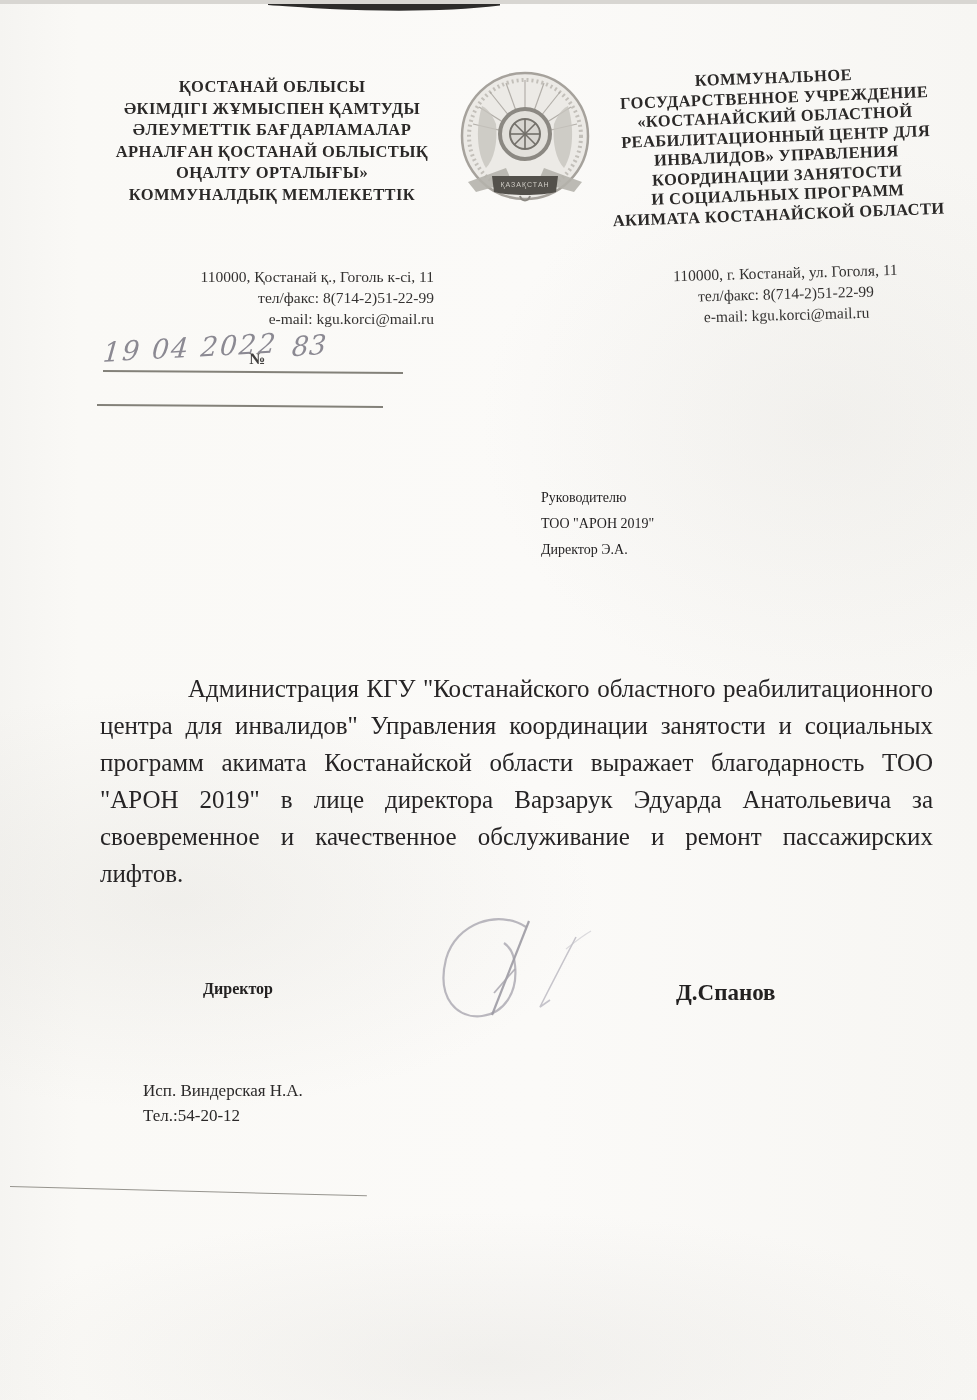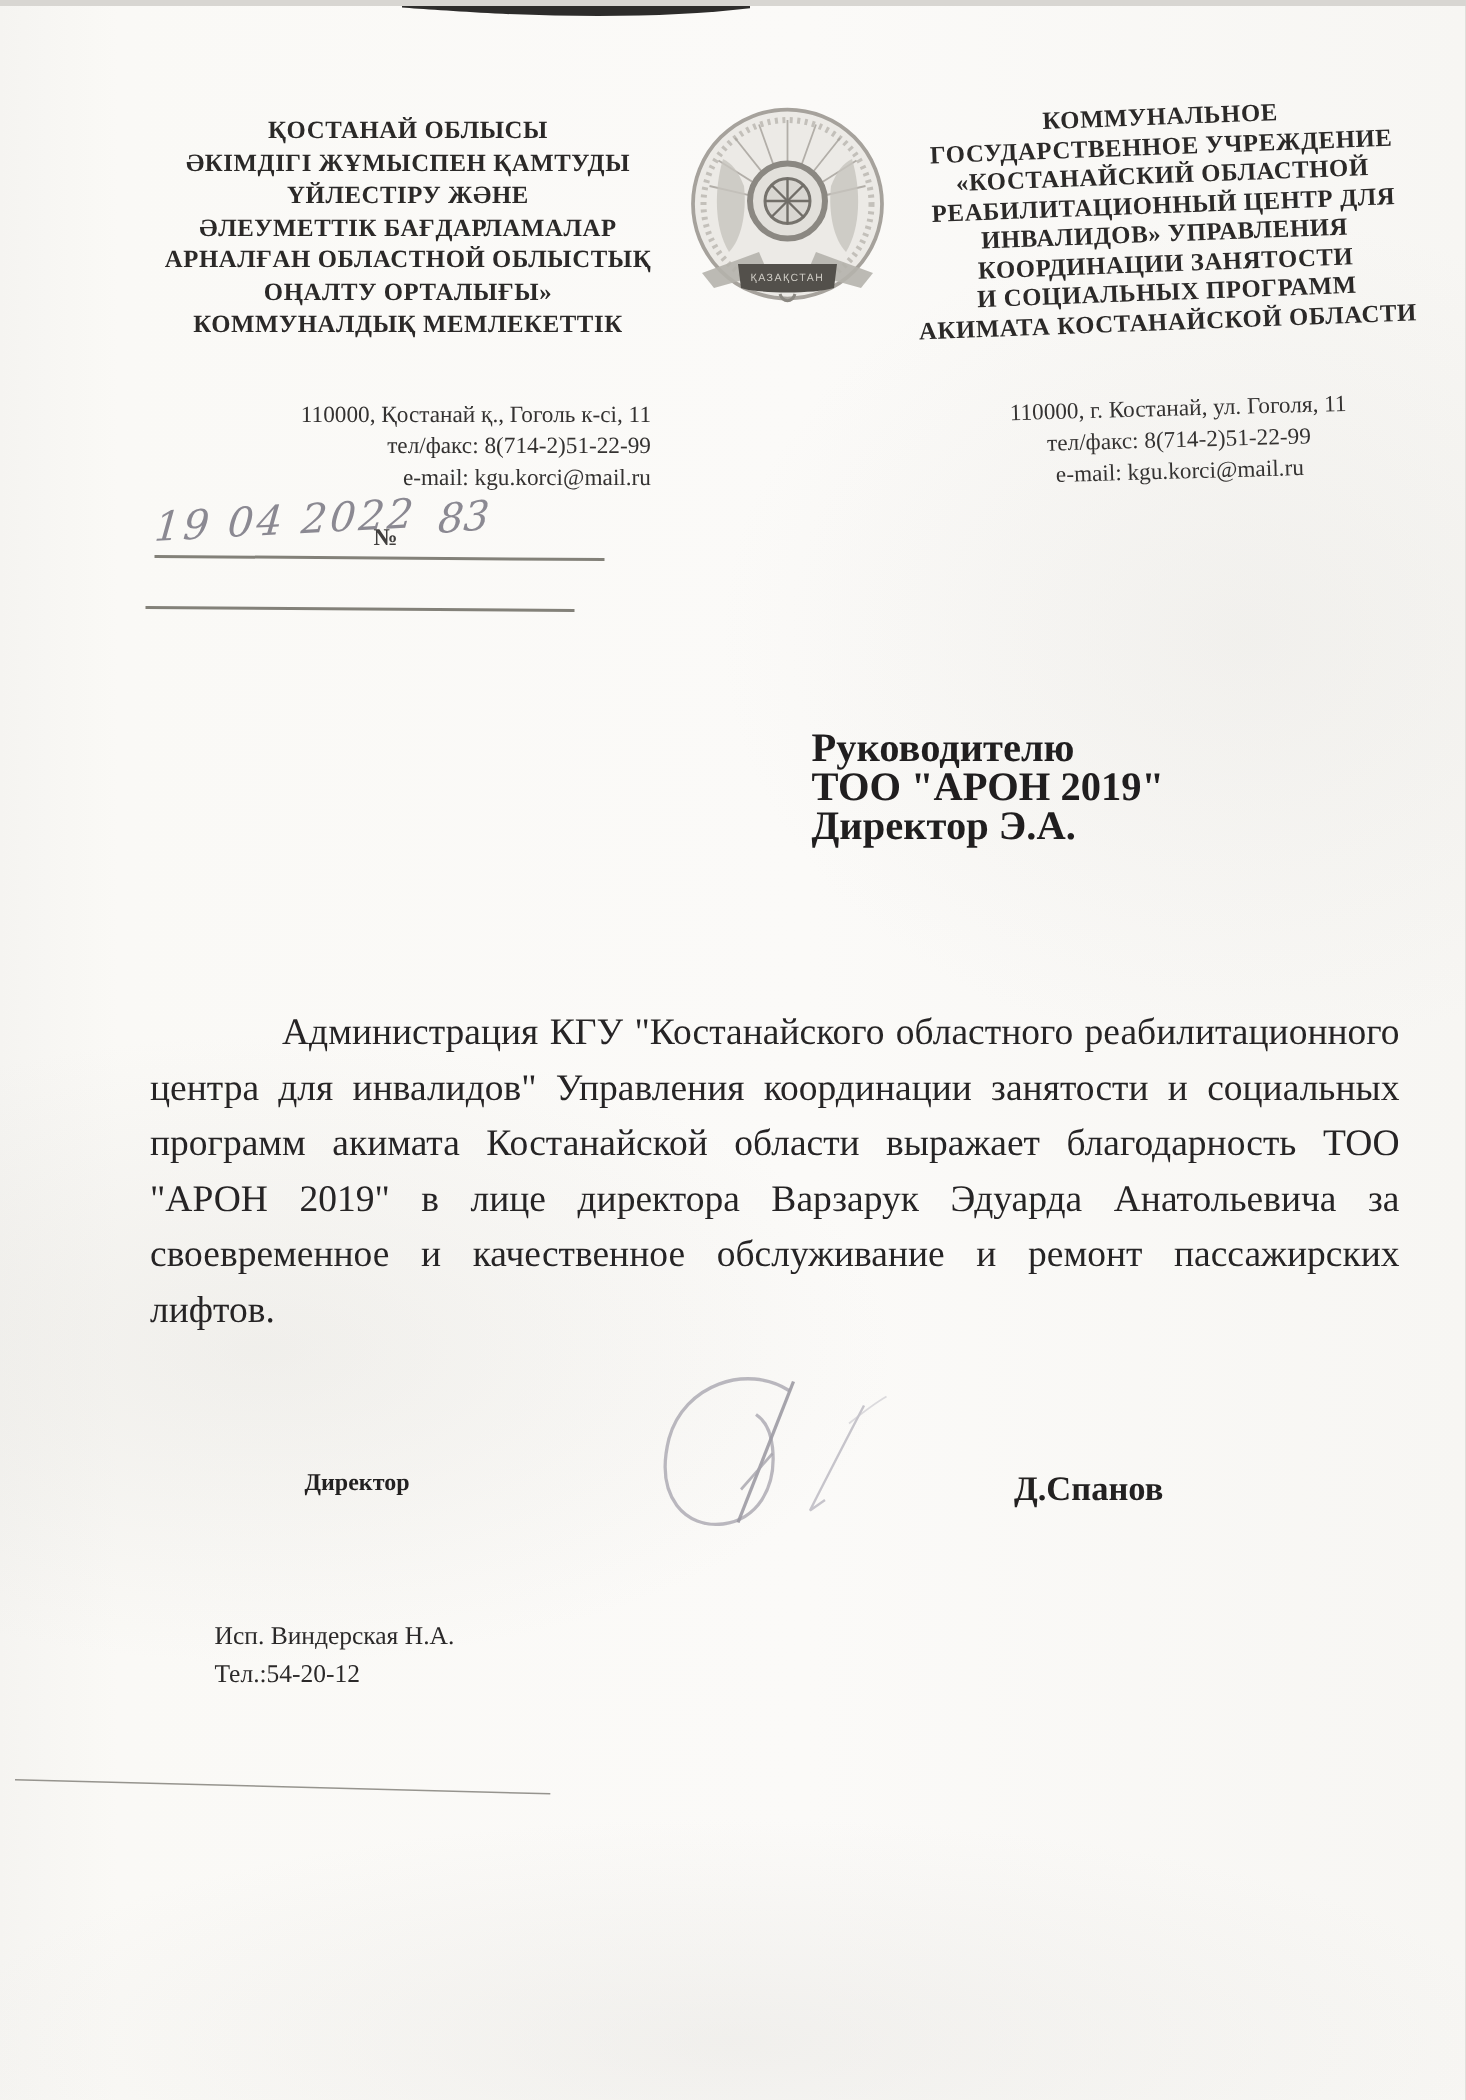--- a/index.html
+++ b/index.html
@@ -29,21 +29,21 @@
     font-style:italic;color:#8b8992;
     font-family:"DejaVu Serif", serif;
   }
   .hw-date{left:103px;top:328px;font-size:27px;letter-spacing:2px;transform:rotate(-3deg) skewX(-8deg);}
   .no-sign{left:249px;top:346px;font-size:16px;color:#413f3e;font-weight:bold;}
   .hw-number{left:292px;top:326px;font-size:27px;transform:rotate(-4deg) skewX(-8deg);}
   .ref-line{border-top:2px solid #838179;height:0;}
   .ref-line1{left:103px;top:367px;width:300px;transform:rotate(.4deg);}
   .ref-line2{left:97px;top:401px;width:286px;transform:rotate(.4deg);}
   
-  .recipient{left:541px;top:481px;font-weight:bold;font-size:27px;line-height:26px;color:#201e1f;}
+  .recipient{left:541px;top:481px;font-weight:normal;font-size:14px;line-height:26px;color:#201e1f;}
   
   .body-par{
     left:100px;top:666px;width:833px;
     font-size:25px;line-height:37px;
     text-align:justify;text-indent:88px;
     color:#262425;
   }
   
   .sig-label{left:203px;top:976px;font-weight:bold;font-size:16px;}
   .sig-name{left:676px;top:976px;font-weight:bold;font-size:23px;}
@@ -60,23 +60,22 @@
 
 <div class="page">
 
   <svg class="abs top-smudge" width="235" height="8">
     <path d="M0,0 H232 V1.5 C185,7 128,8 62,5 C36,3.5 12,2 0,1 Z" fill="#1b1a19" opacity="0.92"></path>
   </svg>
 
   <div class="abs org org-left">
     <div>ҚОСТАНАЙ ОБЛЫСЫ</div>
     <div>ӘКІМДІГІ ЖҰМЫСПЕН ҚАМТУДЫ</div>
-    <div>ҮЙЛЕСТІРУ ЖӘНЕ</div>
     <div>ӘЛЕУМЕТТІК БАҒДАРЛАМАЛАР</div>
-    <div>АРНАЛҒАН ОБЛАСТНОЙ ОБЛЫСТЫҚ</div>
+    <div>АРНАЛҒАН ҚОСТАНАЙ ОБЛЫСТЫҚ</div>
     <div>ОҢАЛТУ ОРТАЛЫҒЫ»</div>
     <div>КОММУНАЛДЫҚ МЕМЛЕКЕТТІК</div>
   </div>
 
   <svg class="abs emblem" width="138" height="148" viewBox="0 0 138 148">
     <circle cx="69" cy="72" r="63" fill="#eceae6" stroke="#a6a29c" stroke-width="2.5"></circle>
     <circle cx="69" cy="72" r="56" fill="none" stroke="#b9b5af" stroke-width="4" stroke-dasharray="2,3" opacity=".8"></circle>
 
     <g stroke="#a8a49e" stroke-width="1.2" opacity=".85">
       <line x1="69" y1="72" x2="69" y2="16"></line>

